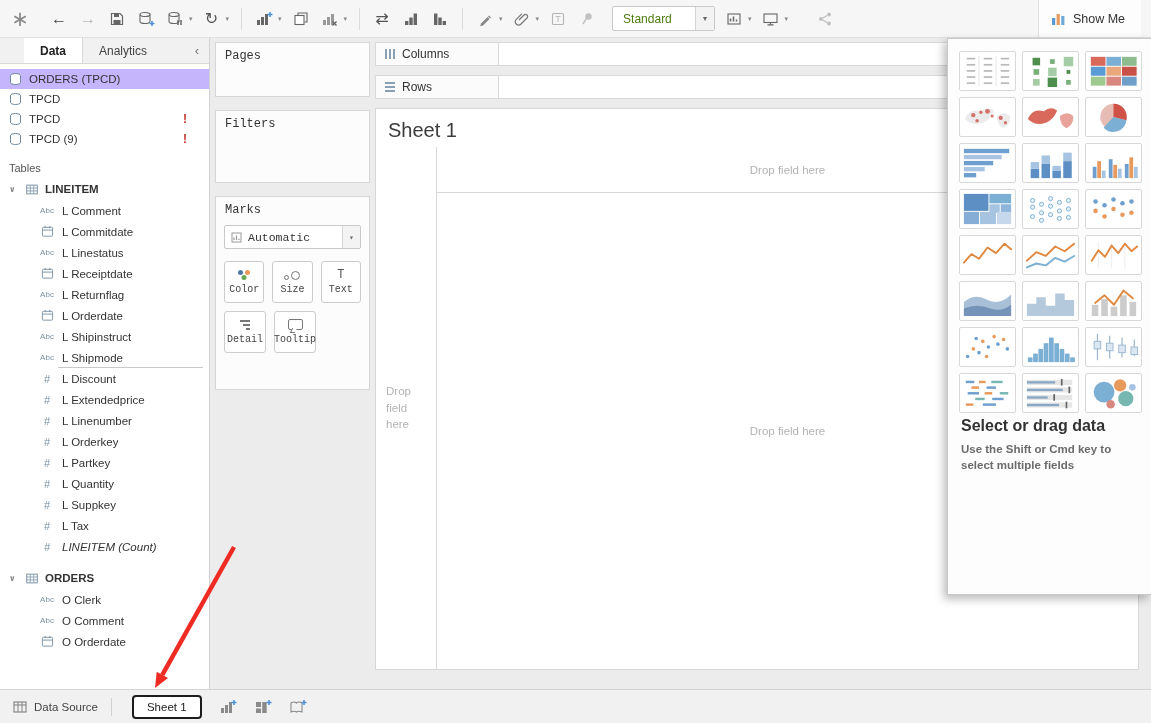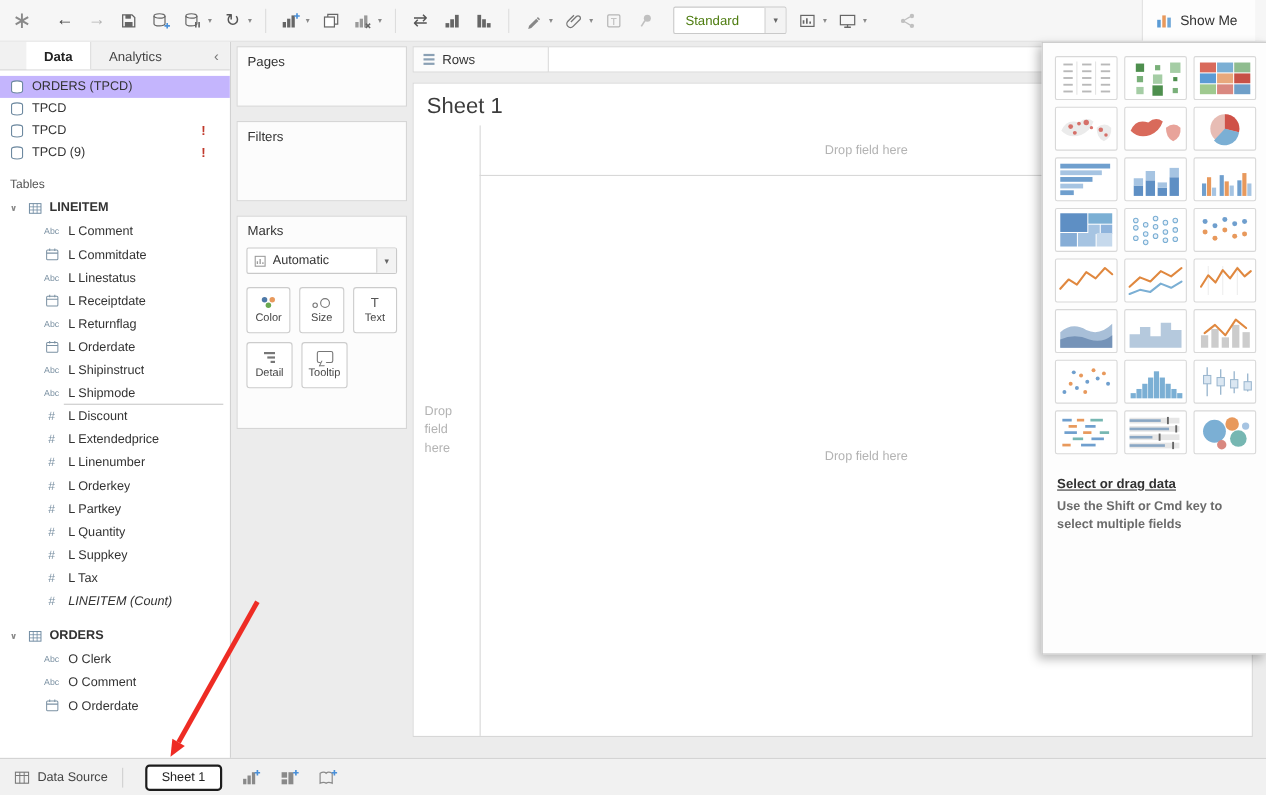--- a/index.html
+++ b/index.html
@@ -48,21 +48,21 @@
   .tbl-header.spaced{margin-top:10px;}
   .f-row{position:relative;display:flex;align-items:center;height:21px;padding-left:36px;gap:4px;color:#333;}
   .f-ico{width:22px;display:flex;align-items:center;justify-content:center;color:#7b91a3;flex:none;}
   .f-abc{font-size:8px;letter-spacing:0;color:#7b91a3;}
   .f-num{font-size:11px;color:#7b91a3;}
   .f-label{white-space:nowrap;overflow:hidden;}
   .f-row.italic .f-label,.f-row.italic .f-num{font-style:italic;}
   .f-row.divider::after{content:"";position:absolute;left:58px;right:6px;bottom:0;height:1px;background:#c9c9c9;}
 
   
-  .cards-col{position:absolute;top:42px;left:215px;width:155px;bottom:34px;}
+  .cards-col{position:absolute;top:42px;left:215px;width:155px;bottom:34px;font-family:Liberation Mono, monospace;}
   .card{background:#fcfcfc;border:1px solid #d6d6d6;box-sizing:border-box;margin-bottom:13px;}
   .card-label{padding:6px 9px;font-size:12px;color:#333;}
   .card.pages{height:55px;}
   .card.filters{height:73px;}
   .card.marks{height:194px;}
   .marks-dd{display:flex;align-items:stretch;height:22px;border:1px solid #c9c9c9;background:#fff;border-radius:2px;margin:2px 8px 12px;}
   .marks-dd .dd-ico{display:flex;align-items:center;padding-left:6px;}
   .marks-dd .dd-val{flex:1;display:flex;align-items:center;padding-left:6px;font-size:11.5px;color:#333;}
   .marks-dd .dd-caret{width:17px;border-left:1px solid #d5d5d5;display:flex;align-items:center;justify-content:center;font-size:8px;color:#666;background:#f3f3f3;}
   .mbtn-row{display:flex;gap:8px;padding:0 8px;margin-bottom:8px;}
@@ -104,21 +104,21 @@
   .drop-left{position:absolute;left:0;top:0;bottom:0;width:60px;}
   .drop-left span{display:block;width:40px;line-height:1.45;text-align:left;}
 
   
   .showme{position:absolute;top:38px;right:0;width:204px;height:557px;background:#fdfdfd;
           border:1px solid #c9c9c9;border-right:none;box-shadow:-3px 4px 9px rgba(0,0,0,.28);
           z-index:5;box-sizing:border-box;padding:12px 11px;}
   .showme-grid{display:grid;grid-template-columns:repeat(3,57px);gap:6px;}
   .thumb{width:57px;height:40px;border:1px solid #d8d8d8;border-radius:2px;background:#fff;
          display:flex;align-items:center;justify-content:center;box-sizing:border-box;}
-  .showme-hint-title{margin-top:20px;font-weight:bold;font-size:12px;color:#323232;padding:0 2px;text-decoration:underline;}
+  .showme-hint-title{margin-top:4px;font-weight:bold;font-size:16px;color:#323232;padding:0 2px;}
   .showme-hint-body{margin-top:6px;font-size:11.5px;color:#6b6b6b;line-height:1.4;padding:0 2px;width:170px;font-weight:bold;}
 
   
   .statusbar{position:absolute;left:0;right:0;bottom:0;height:34px;background:#f1f1f1;border-top:1px solid #d4d4d4;
              display:flex;align-items:center;box-sizing:border-box;z-index:6;}
   .ds-tab{display:flex;align-items:center;gap:7px;padding:0 13px;height:100%;font-size:11.5px;color:#444;}
   .sb-sep{width:1px;height:18px;background:#d0d0d0;}
   .sheet-tab{margin-left:20px;background:#fff;border:2px solid #1c1c1c;border-radius:4px;
              padding:4px 13px;font-size:11.5px;color:#222;}
   .sb-new{display:flex;align-items:center;gap:11px;margin-left:14px;}
@@ -520,20 +520,31 @@
         </div>
         <div class="mbtn">
           <span class="ico-tip"></span>
           <span>Tooltip</span>
         </div>
       </div>
     </div>
   </div>
 
   <div class="canvas-col">
+    <div class="shelf-row">
+      <div class="shelf-label">
+        <span class="ico-cols">
+            <i></i>
+            <i></i>
+            <i></i>
+          </span>
+        <span>Columns</span>
+      </div>
+      <div class="shelf-empty"></div>
+    </div>
     <div class="shelf-row">
       <div class="shelf-label">
         <span class="ico-rows">
             <i></i>
             <i></i>
             <i></i>
           </span>
         <span>Rows</span>
       </div>
       <div class="shelf-empty"></div>

